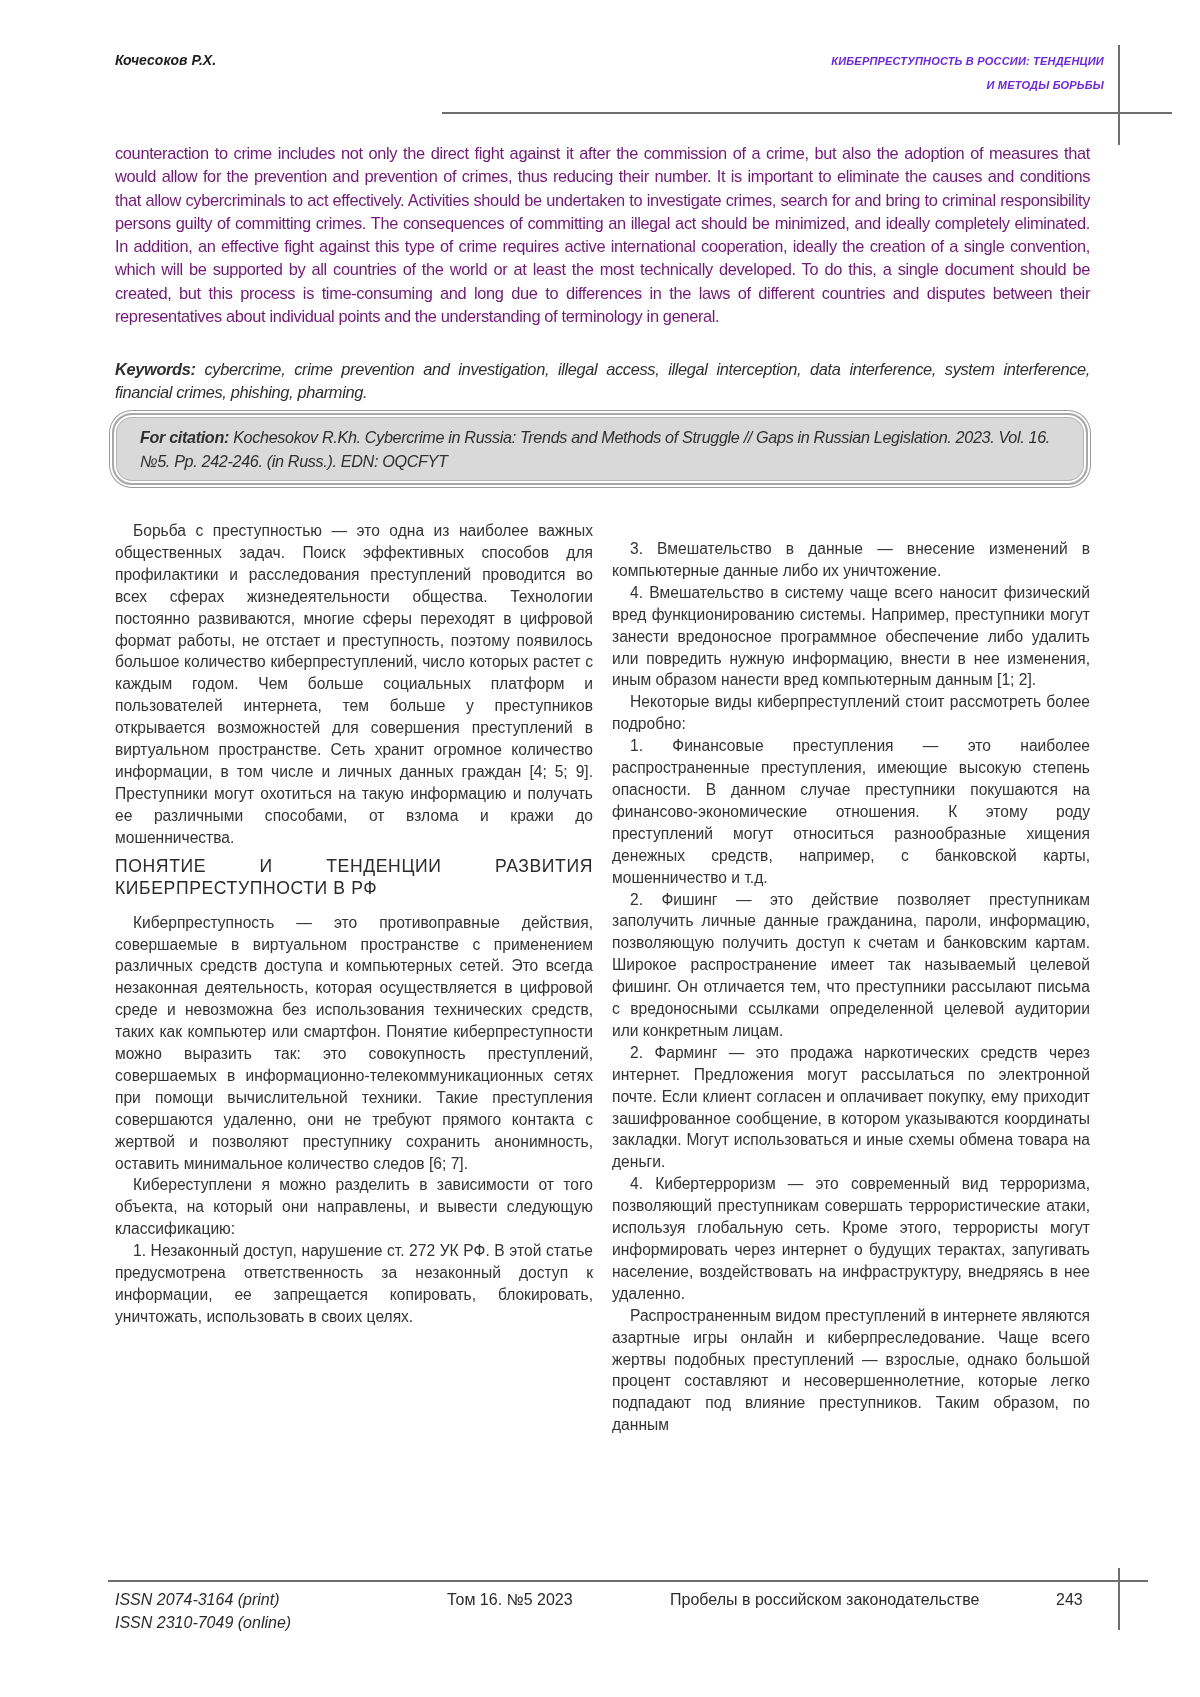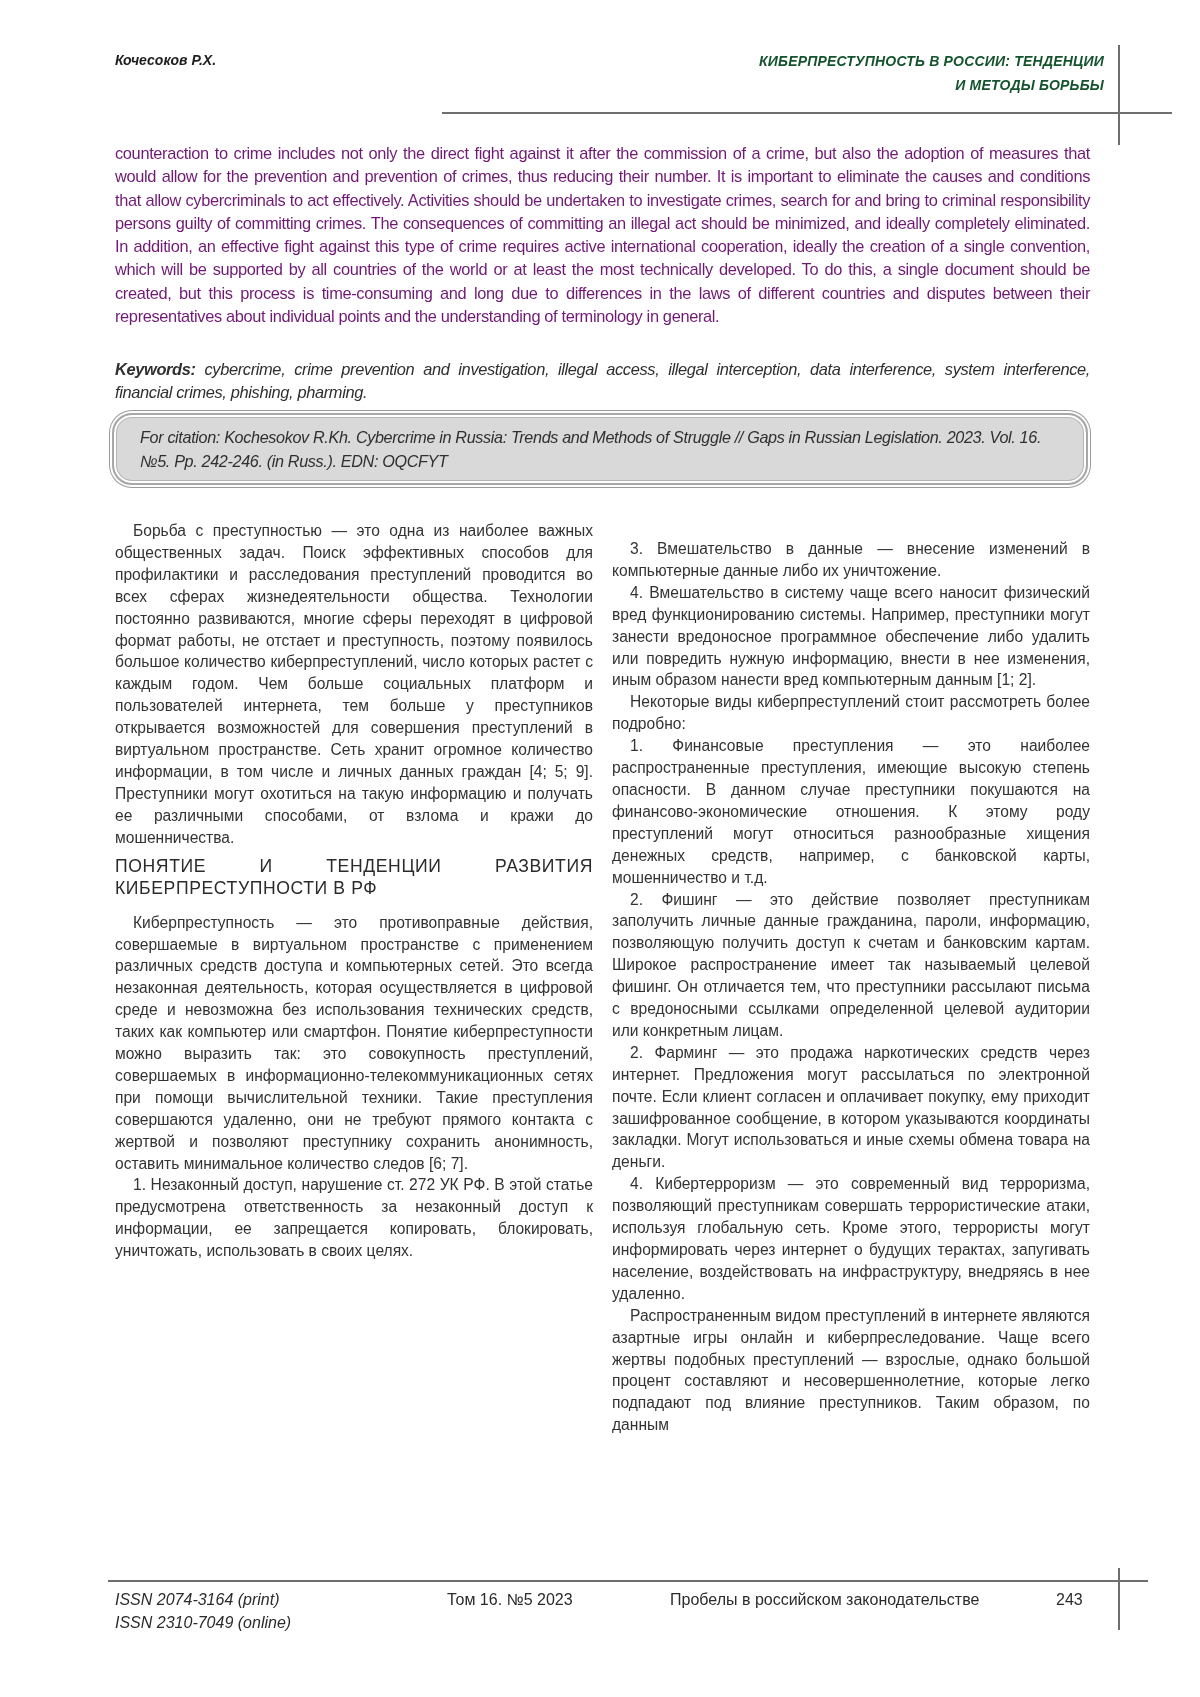--- a/index.html
+++ b/index.html
@@ -7,21 +7,21 @@
       width: 1200px; height: 1697px; position: relative; overflow: hidden;
       font-family: "Liberation Sans", "DejaVu Sans", sans-serif;
       color: #2b2b2b;
     }
     .header-author {
       position: absolute; left: 115px; top: 52px;
       font-style: italic; font-weight: bold; font-size: 14px; color: #1e1e1e;
     }
     .header-title {
       position: absolute; right: 96px; top: 49px; width: 560px; text-align: right;
-      font-style: italic; font-weight: bold; font-size: 14px; line-height: 24px; color: #14532d;
+      font-style: italic; font-weight: bold; font-size: 11px; line-height: 24px; color: #6d28d9;
       letter-spacing: 0.2px;
     }
     .rule-h { position: absolute; background: #6e6e6e; height: 2px; }
     .rule-v { position: absolute; background: #6e6e6e; width: 2px; }
     .abstract {
       position: absolute; left: 115px; top: 142px; width: 975px;
       font-size: 16.4px; line-height: 23.3px; text-align: justify;
       color: #701a75; margin: 0; letter-spacing: -0.35px;
     }
     .keywords {
@@ -33,21 +33,21 @@
     .citation-box {
       position: absolute; left: 112px; top: 413px; width: 972px; height: 68px;
       background: #d9d9da;
       border: 2px solid #a8a8a8; border-radius: 20px;
       box-shadow: 0 0 0 2px #ffffff, 0 0 0 3px #9a9a9a, inset 0 0 0 2px #ffffff, inset 0 0 0 3px #b5b5b5;
     }
     .citation-text {
       position: absolute; left: 26px; top: 10px; right: 22px;
       font-style: italic; font-size: 16.2px; line-height: 24px; color: #2f2f2f; letter-spacing: -0.35px;
     }
-    .citation-text .cite-label { font-weight: normal; }
+    .citation-text .cite-label { font-weight: bold; }
     .col {
       position: absolute; top: 520px; width: 478px;
       font-size: 15.6px; line-height: 21.9px; color: #333333; text-align: justify;
     }
     .col-left { left: 115px; }
     .col-right { left: 612px; top: 538px; }
     .col p { margin: 0; text-indent: 18px; text-align: justify; }
     .col h2 {
       margin: 0; font-weight: normal; font-size: 17.6px; line-height: 22px; color: #2b2b2b;
       letter-spacing: 0.6px; text-transform: uppercase;
@@ -87,20 +87,21 @@
 <p class="keywords"><span class="kw-label">Keywords:</span><span> cybercrime, crime prevention and investigation, illegal access, illegal interception, data interference, system interference, financial crimes, phishing, pharming.</span></p>
 
 <div class="citation-box">
   <div class="citation-text"><span class="cite-label">For citation:</span><span> Kochesokov R.Kh. Cybercrime in Russia: Trends and Methods of Struggle // Gaps in Russian Legislation. 2023. Vol. 16. №5. Pp. 242-246. (in Russ.). EDN: OQCFYT</span></div>
 </div>
 
 <div class="col col-left">
   <p>Борьба с преступностью — это одна из наиболее важных общественных задач. Поиск эффективных способов для профилактики и расследования преступлений проводится во всех сферах жизнедеятельности общества. Технологии постоянно развиваются, многие сферы переходят в цифровой формат работы, не отстает и преступность, поэтому появилось большое количество киберпреступлений, число которых растет с каждым годом. Чем больше социальных платформ и пользователей интернета, тем больше у преступников открывается возможностей для совершения преступлений в виртуальном пространстве. Сеть хранит огромное количество информации, в том числе и личных данных граждан [4; 5; 9]. Преступники могут охотиться на такую информацию и получать ее различными способами, от взлома и кражи до мошенничества.</p>
   <h2 class="mid">ПОНЯТИЕ И ТЕНДЕНЦИИ РАЗВИТИЯ КИБЕРПРЕСТУПНОСТИ В РФ</h2>
   <p>Киберпреступность — это противоправные действия, совершаемые в виртуальном пространстве с применением различных средств доступа и компьютерных сетей. Это всегда незаконная деятельность, которая осуществляется в цифровой среде и невозможна без использования технических средств, таких как компьютер или смартфон. Понятие киберпреступности можно выразить так: это совокупность преступлений, совершаемых в информационно-телекоммуникационных сетях при помощи вычислительной техники. Такие преступления совершаются удаленно, они не требуют прямого контакта с жертвой и позволяют преступнику сохранить анонимность, оставить минимальное количество следов [6; 7].</p>
+  <p>Кибереступлени я можно разделить в зависимости от того объекта, на который они направлены, и вывести следующую классификацию:</p>
   <p>1. Незаконный доступ, нарушение ст. 272 УК РФ. В этой статье предусмотрена ответственность за незаконный доступ к информации, ее запрещается копировать, блокировать, уничтожать, использовать в своих целях.</p>
 </div>
 
 <div class="col col-right">
   <p>3. Вмешательство в данные — внесение изменений в компьютерные данные либо их уничтожение.</p>
   <p>4. Вмешательство в систему чаще всего наносит физический вред функционированию системы. Например, преступники могут занести вредоносное программное обеспечение либо удалить или повредить нужную информацию, внести в нее изменения, иным образом нанести вред компьютерным данным [1; 2].</p>
   <p>Некоторые виды киберпреступлений стоит рассмотреть более подробно:</p>
   <p>1. Финансовые преступления — это наиболее распространенные преступления, имеющие высокую степень опасности. В данном случае преступники покушаются на финансово-экономические отношения. К этому роду преступлений могут относиться разнообразные хищения денежных средств, например, с банковской карты, мошенничество и т.д.</p>
   <p>2. Фишинг — это действие позволяет преступникам заполучить личные данные гражданина, пароли, информацию, позволяющую получить доступ к счетам и банковским картам. Широкое распространение имеет так называемый целевой фишинг. Он отличается тем, что преступники рассылают письма с вредоносными ссылками определенной целевой аудитории или конкретным лицам.</p>
   <p>2. Фарминг — это продажа наркотических средств через интернет. Предложения могут рассылаться по электронной почте. Если клиент согласен и оплачивает покупку, ему приходит зашифрованное сообщение, в котором указываются координаты закладки. Могут использоваться и иные схемы обмена товара на деньги.</p>

